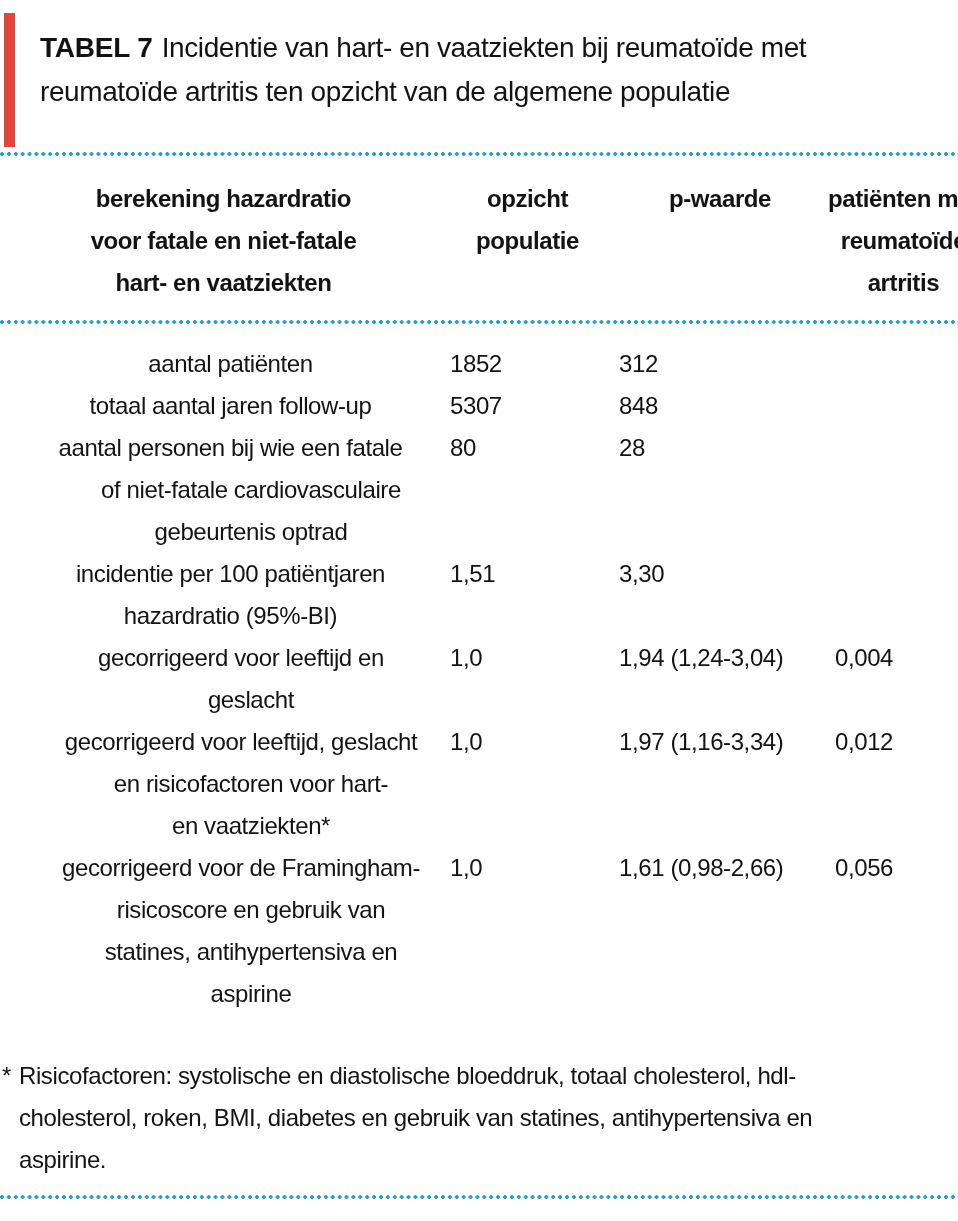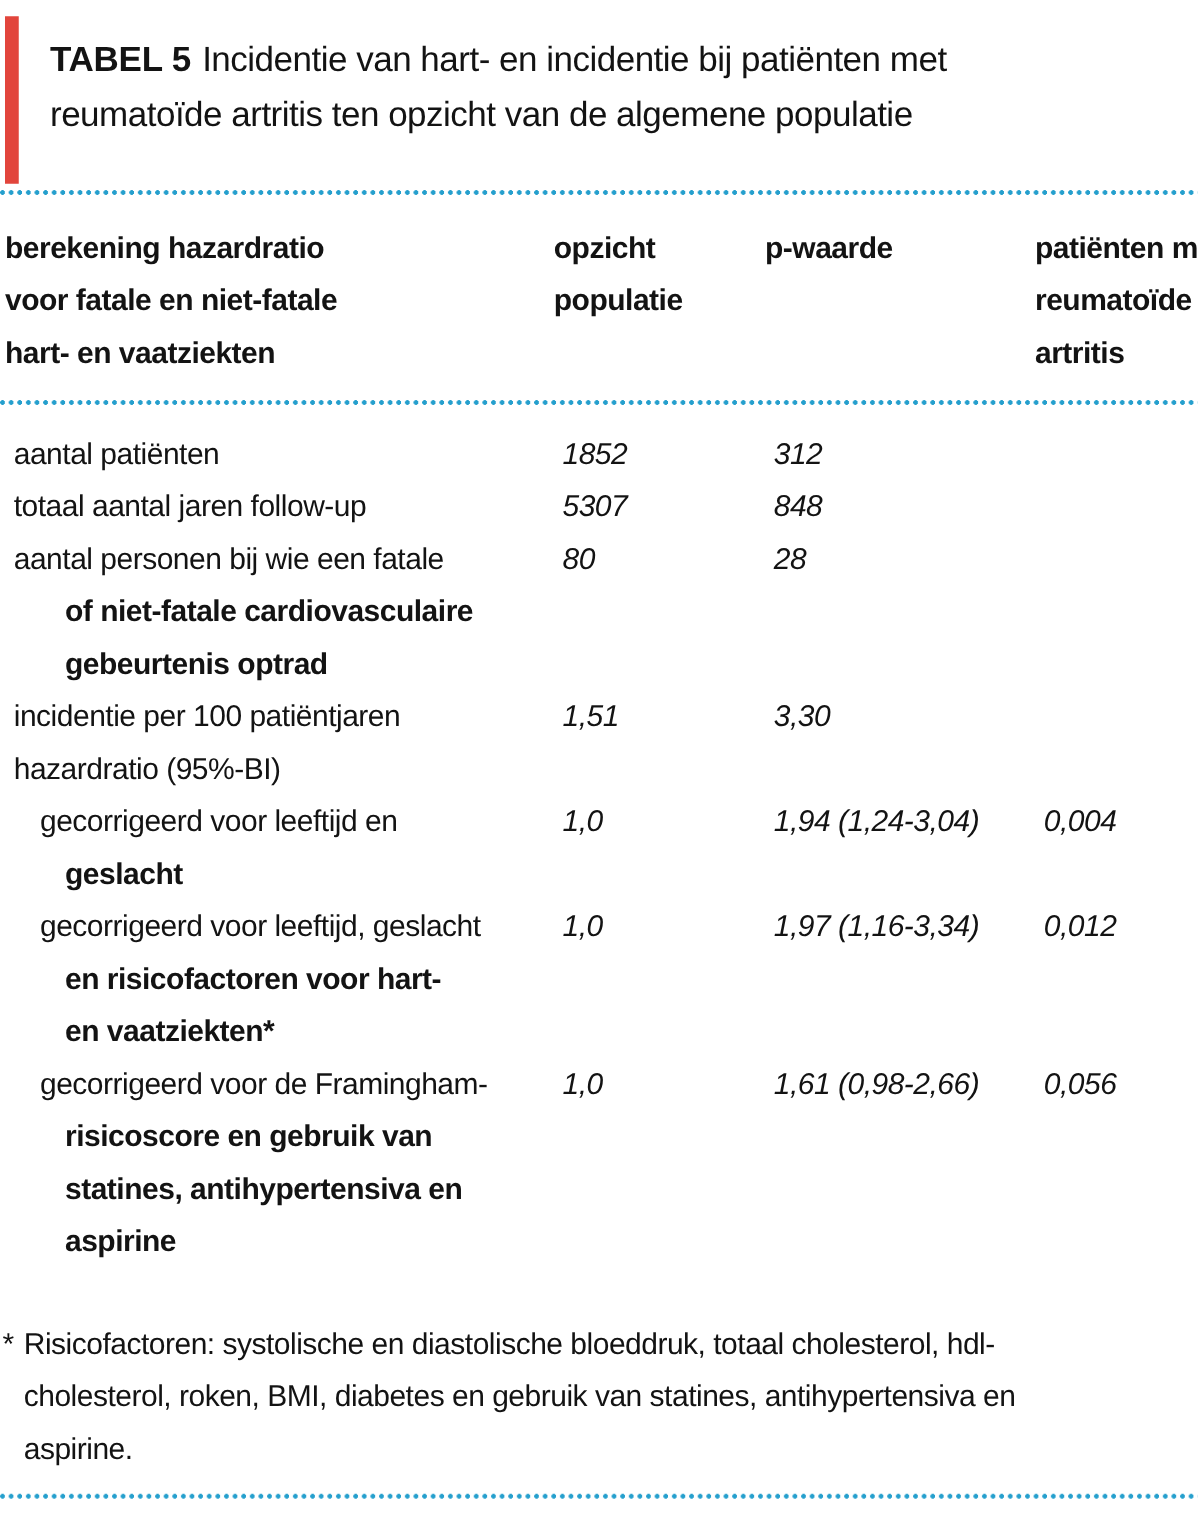--- a/index.html
+++ b/index.html
@@ -48,45 +48,45 @@
   .grid {
     display: grid;
     grid-template-columns: 439px 169px 216px auto;
     margin-left: 4px;
     font-size: 24px;
     line-height: 42px;
   }
   .header-grid { margin-top: 22px; font-weight: 700; }
   .body-grid   { margin-top: 19px; margin-left: 11px; }
   .cell { align-self: start; }
-  .num { white-space: nowrap; font-style: italic; }
-  .ln { white-space: nowrap; }
+  .num { white-space: nowrap; }
+  .ln { white-space: nowrap; text-align: center; }
   .ln.sub  { padding-left: 21px; }
-  .ln.cont { padding-left: 41px; font-weight: bold; }
+  .ln.cont { padding-left: 41px; }
 
   
   .footnote {
     margin-top: 40px;
     margin-left: 2px;
     font-size: 24px;
     line-height: 42px;
   }
   .fn-line { padding-left: 17px; white-space: nowrap; }
   .fn-first { position: relative; }
   .fn-star { position: absolute; left: 0; top: 0; }
 </style>
 </head>
 <body>
 
 <div class="page">
 
   <div class="accent-bar"></div>
 
   <div class="title">
-    <div><b class="t-label">TABEL 5</b><span>Incidentie van hart- en incidentie bij patiënten met</span></div>
+    <div><b class="t-label">TABEL 7</b><span>Incidentie van hart- en vaatziekten bij reumatoïde met</span></div>
     <div>reumatoïde artritis ten opzicht van de algemene populatie</div>
   </div>
 
   <div class="dotline d1"></div>
 
   <div class="grid header-grid">
     <div class="cell">
       <div class="ln">berekening hazardratio</div>
       <div class="ln">voor fatale en niet-fatale</div>
       <div class="ln">hart- en vaatziekten</div>

